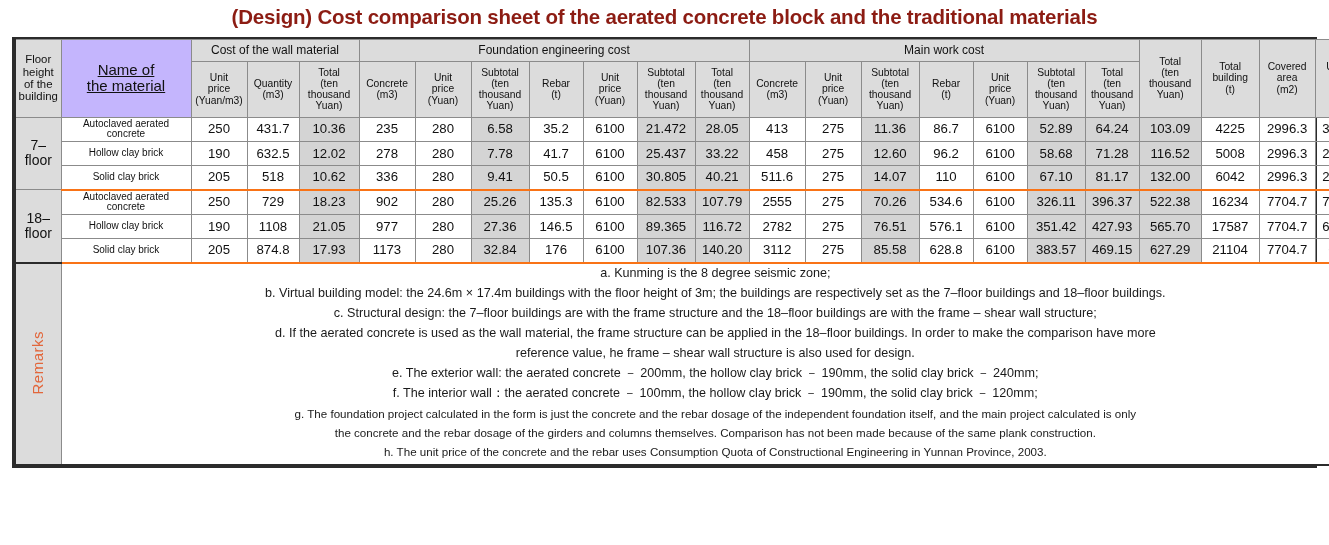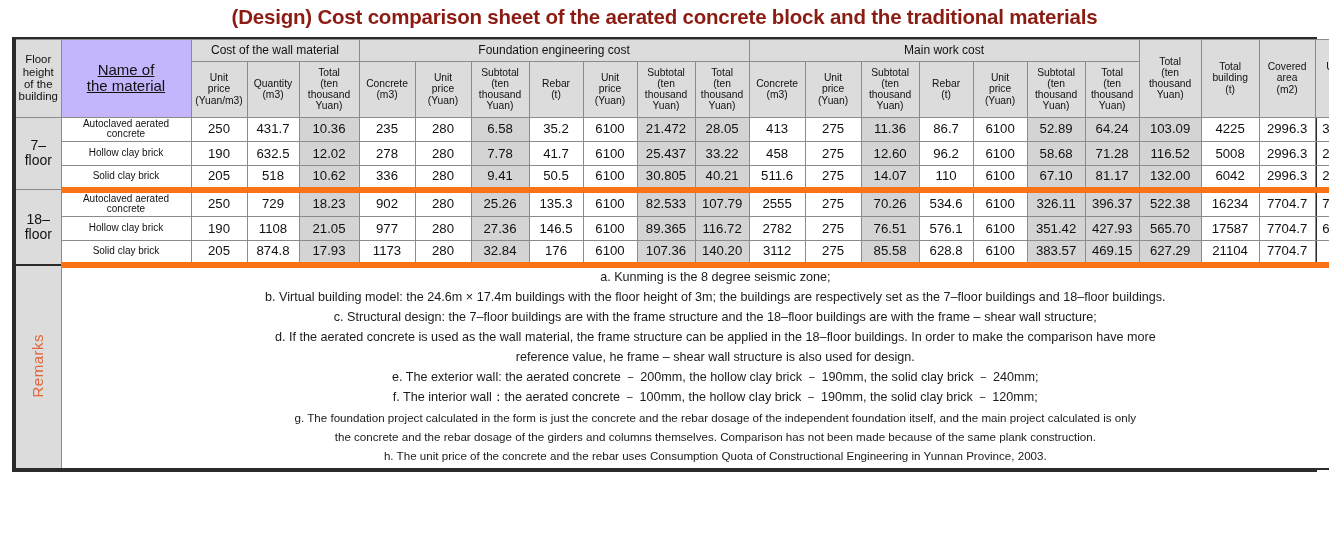--- a/index.html
+++ b/index.html
@@ -82,21 +82,21 @@
   }
   .matname{
     text-align:center;
     font-size:10px;
     line-height:1.05;
     padding:2px 3px;
   }
   td.num{font-size:13.2px;}
   td.shade{background:#d4d4d4;margin-left:43px;}
   tr.datarow td{height:24px;}
-  tr.grp-end td{border-bottom:6px solid #f97316;}
+  tr.grp-end td{border-bottom:2px solid #f97316;}
   .thick-l{border-left:2px solid #2b2b2b !important;margin-left:48px;}
   .thick-r{border-right:2px solid #2b2b2b !important;}
   .thick-b{border-bottom:2px solid #2b2b2b !important;}
 
   
   .remarks-row td{border:1px solid #8b8b8b;}
   .remarks-label{
     background:#dcdcdc;
     width:26px;
     padding:0;

